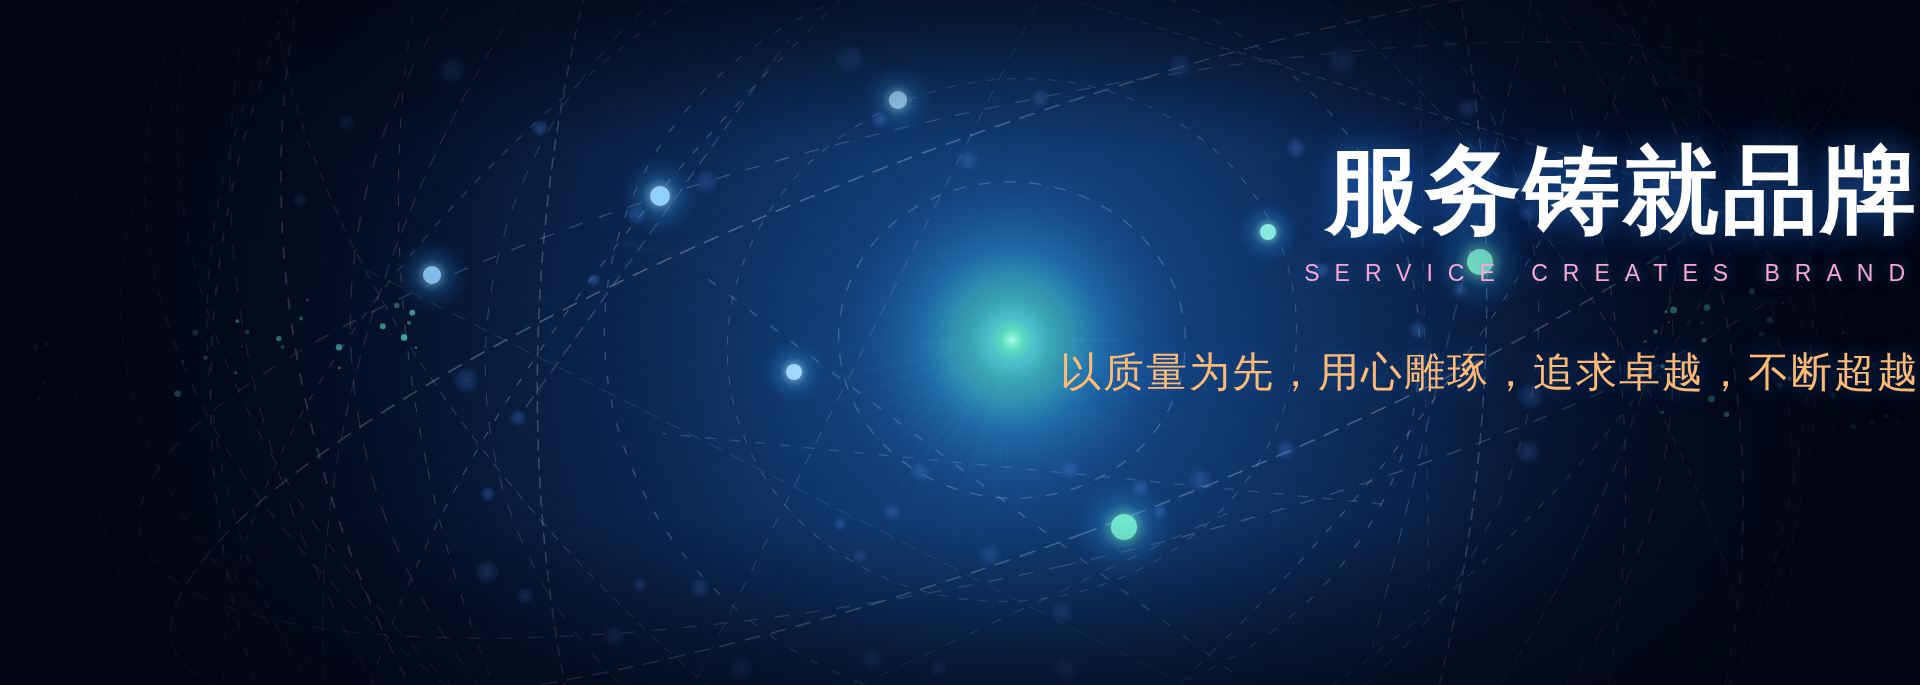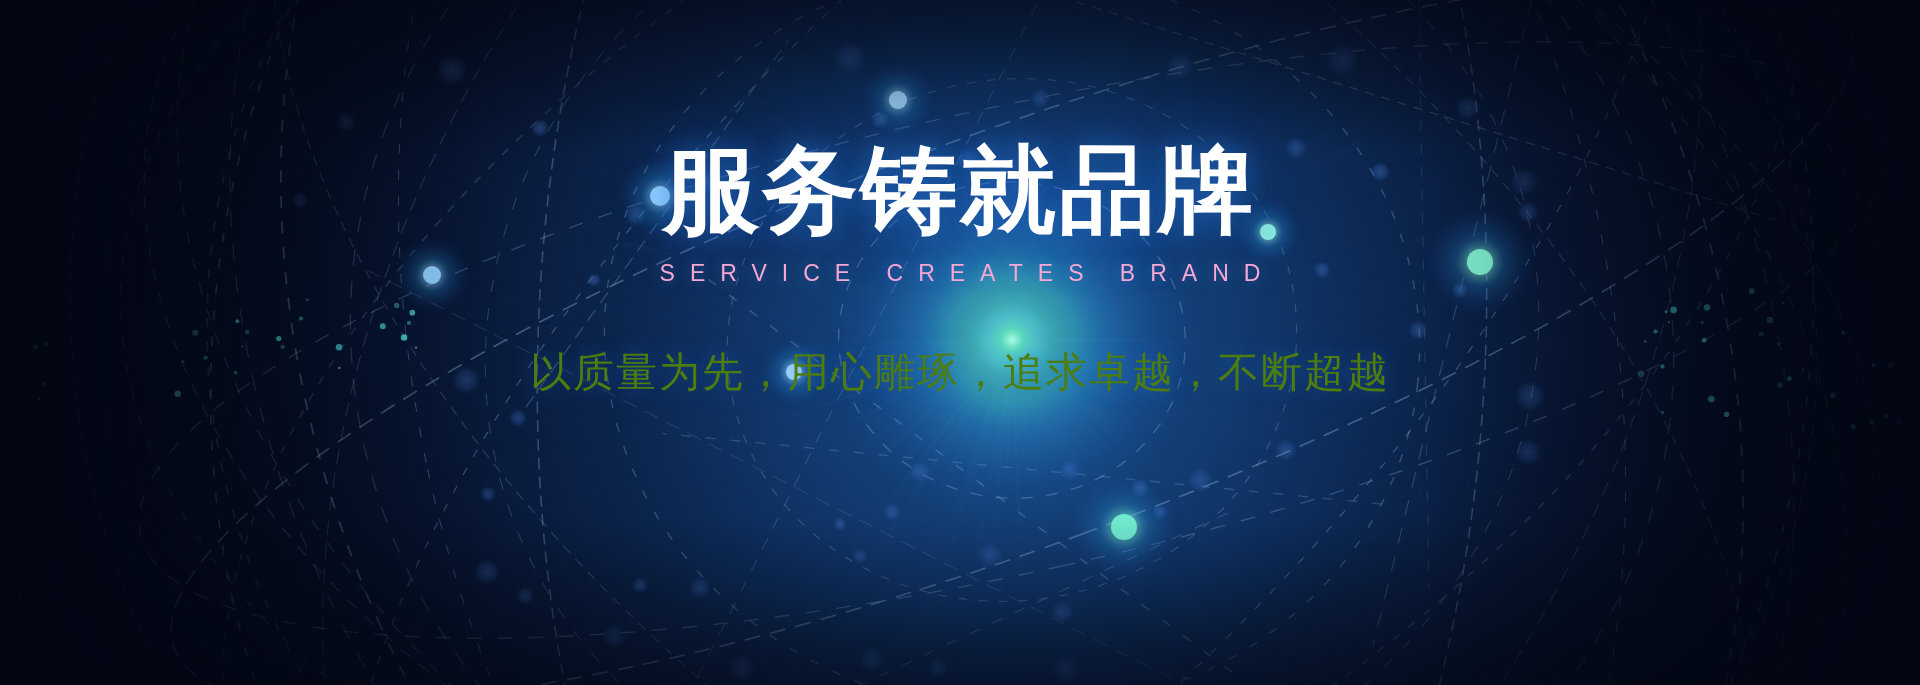--- a/index.html
+++ b/index.html
@@ -34,21 +34,21 @@
 
   
   #burst{position:absolute;left:0;top:0;width:1920px;height:685px;}
   #globe{position:absolute;left:0;top:0;width:1920px;height:685px;}
   #bokeh{position:absolute;left:0;top:0;width:1920px;height:685px;}
   #stars{position:absolute;left:0;top:0;width:1920px;height:685px;}
 
   
   #content{
     position:absolute;inset:0;
-    display:flex;flex-direction:column;align-items:center;
+    display:flex;flex-direction:column;align-items:flex-end;
     z-index:20;
   }
   #headline{
     margin-top:142px;
     font-size:96px;
     font-weight:bold;
     color:#ffffff;
     letter-spacing:3px;
     line-height:1;
     text-shadow:0 0 26px rgba(40,120,220,.55),0 0 60px rgba(20,80,180,.35);
@@ -60,21 +60,21 @@
     color:#f9a8d4;
     letter-spacing:15px;
     text-indent:15px;
     font-weight:400;
     white-space:nowrap;
     text-shadow:0 0 14px rgba(60,140,230,.5);
   }
   #tagline{
     margin-top:58px;
     font-size:41px;
-    color:#4d7c0f;
+    color:#fdba74;
     letter-spacing:2px;
     font-weight:400;
     white-space:nowrap;
     text-shadow:0 0 20px rgba(30,100,200,.55);
   }
 </style>
 </head>
 <body>
 
 <div id="banner">

